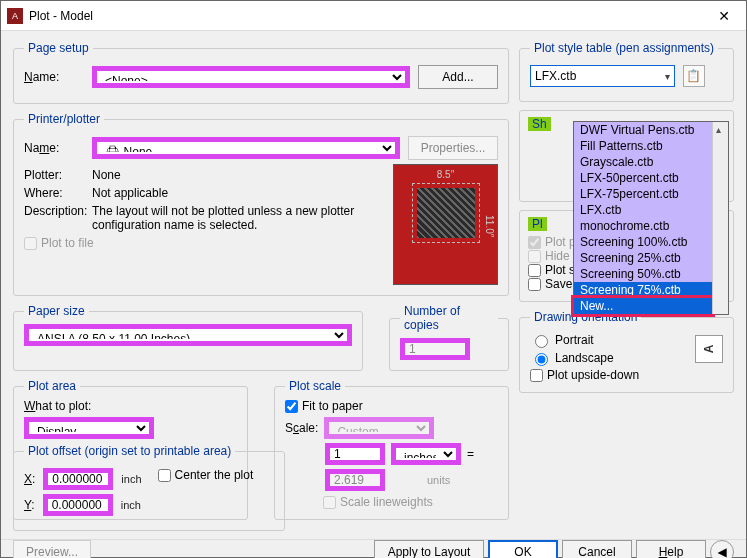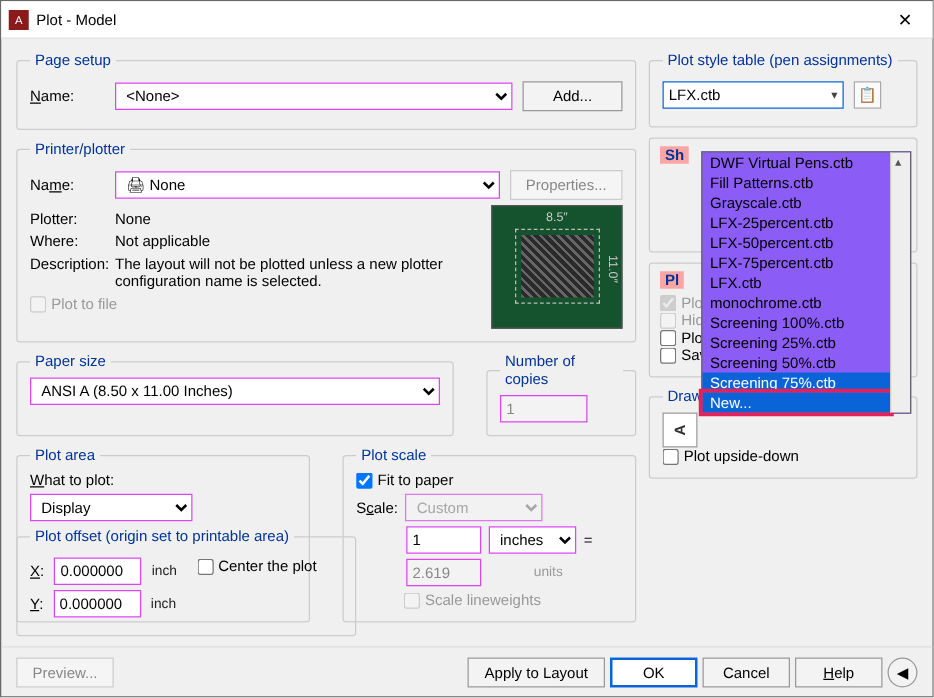--- a/index.html
+++ b/index.html
@@ -10,57 +10,57 @@
   .titlebar .title { flex: 1; color: #000; }
   .titlebar .close { width: 44px; height: 30px; display:flex; align-items:center; justify-content:center; font-size:14px; }
   .body { flex:1; padding: 10px 12px 0 12px; display:flex; gap:10px; position: relative; }
   .col-left { flex: 1; display:flex; flex-direction:column; }
   .col-right { width: 215px; display:flex; flex-direction:column; }
   fieldset { border: 1px solid #ccc; border-radius: 3px; margin: 0 0 8px 0; padding: 6px 10px 10px 10px; }
   legend { color:#003399; padding: 0 4px; }
   .row { display:flex; align-items:center; gap:8px; margin: 4px 0; }
   .lbl { width: 60px; }
   .lbl u, label u { text-decoration: underline; }
-  select.combo, input.text { border:1px solid #d946ef; background:#fff; height:22px; padding: 2px 4px; }
+  select.combo, input.text { border:5px solid #d946ef; background:#fff; height:22px; padding: 2px 4px; }
   select.combo { width: 100%; }
   .btn { border:1px solid #999; background:#f3f3f3; height:24px; padding:0 12px; display:inline-flex; align-items:center; justify-content:center; cursor:default; }
   .btn.disabled { color:#888; border-color:#ccc; background:#f5f5f5;align-items:center; }
   .btn.primary { border:2px solid #0a64d8; background:#fff; }
   .two-col { display:flex; gap:26px; }
   .two-col > * { flex:1; }
-  .pp-preview { width:105px; height:99px; background:#14532d; border:1px solid #555; position:relative; margin-left:auto; }
+  .pp-preview { width:105px; height:121px; background:#b91c1c; border:1px solid #555; position:relative; margin-left:auto; }
   .pp-preview .sheet { position:absolute; left:18px; top:18px; width:68px; height:60px; border:1px dashed #bbb; }
   .pp-preview .sheet::after { content:""; position:absolute; inset:4px; background:repeating-linear-gradient(45deg,#666 0 2px,#2a2a2a 2px 5px);}
   .pp-preview .dim-top { position:absolute; top:4px; left:20px; right:20px; color:#ccc; font-size:10px; text-align:center;}
   .pp-preview .dim-right { position:absolute; right:2px; top:20px; bottom:16px; color:#ccc; font-size:10px; writing-mode:vertical-rl; text-align:center;}
   .chk { display:flex; align-items:center; gap:4px; }
   .chk input { margin:0; }
   .radio { display:flex; align-items:center; gap:4px; margin:2px 0;}
   .num { width:70px; }
   .unit { font-size:11px; color:#222; }
   .unit.dis { color:#999;padding-left:36px; }
   .scale-row { display:flex; align-items:center; gap:6px; margin:4px 0;}
   .bottombar { height:40px; border-top:1px solid #ddd; display:flex; align-items:center; gap:4px; padding: 0 12px; }
   .bottombar .spacer { flex:1; }
   .bottombar .btn { min-width:70px; }
   .expand { width:24px; height:24px; border:1px solid #999; border-radius:12px; display:flex; align-items:center; justify-content:center; background:#f3f3f3; }
   .iconbtn { width:22px; height:22px; border:1px solid #aaa; background:#fafafa; display:flex; align-items:center;justify-content:center; }
   
-  .ps-dropdown { position:absolute; right:17px; top:90px; width:168px; background:#8b5cf6; border:1px solid #666; z-index:50;margin-left:16px; }
+  .ps-dropdown { position:absolute; right:17px; top:90px; width:156px; background:#c4b5fd; border:1px solid #666; z-index:50;margin-left:16px; }
   .ps-dropdown .scroll { position:absolute; right:0; top:0; bottom:0; width:16px; background:#eee; border-left:1px solid #ccc;}
   .ps-dropdown .scroll::before { content:"▴"; position:absolute; top:2px; left:3px; font-size:10px; color:#555;}
   .ps-dropdown .opt { padding:1px 6px; white-space:nowrap; overflow:hidden; text-overflow:ellipsis; margin-right:16px;}
   .ps-dropdown .opt.sel { background:#0a64d8; color:#fff; }
   .ps-dropdown .opt.hl  { background:#0a64d8; color:#fff; outline:3px solid #e6215a; outline-offset:0; }
   .ps-select { width:145px; border:1px solid #0a64d8; background:#fff; height:22px; display:flex; align-items:center; padding:0 4px; position:relative;}
   .ps-select .arrow { margin-left:auto; font-size:10px; color:#444;}
   .orient-icon { width:28px; height:28px; border:1px solid #999; background:#fff; display:flex; align-items:center; justify-content:center; color:#333; font-weight:bold; font-size:14px;}
   .partial-hidden { color:#999; }
   .fieldstub { border:1px solid #ccc; border-radius:3px; padding:6px 8px 10px 8px; margin-bottom:8px;}
-  .fieldstub .stub-legend { color:#003399; margin:-14px 0 4px 0; background:#fca5a5; display:inline-block; padding:0 4px;font-weight:bold;}
+  .fieldstub .stub-legend { color:#003399; margin:-14px 0 4px 0; background:#84cc16; display:inline-block; padding:0 4px;}
   input[disabled], select[disabled] { background:#f3f3f3; color:#888; }
 </style>
 </head>
 <body>
 
 <div class="window">
   <div class="titlebar">
     <div class="icon">A</div>
     <div class="title">Plot - Model</div>
     <div class="close">✕</div>
@@ -230,37 +230,46 @@
           </label>
         <label class="chk">
             <input type="checkbox" style="">
             <span>Save changes to layout</span>
           </label>
       </div>
 
       <fieldset>
         <legend>Drawing orientation</legend>
         <div style="display:flex; align-items:center; gap:8px;">
+          <div style="flex:1">
+            <label class="radio">
+                <input type="radio" name="orient" style="">
+                <span>Portrait</span>
+              </label>
+            <label class="radio">
+                <input type="radio" name="orient" checked="" style="">
+                <span>Landscape</span>
+              </label>
+          </div>
           <div class="orient-icon">
               <span style="transform:rotate(-90deg)">A</span>
             </div>
         </div>
         <label class="chk">
             <input type="checkbox" style="">
             <span>Plot upside-down</span>
           </label>
       </fieldset>
     </div>
 
     <div class="ps-dropdown">
       <div class="scroll"></div>
       <div class="opt">DWF Virtual Pens.ctb</div>
       <div class="opt">Fill Patterns.ctb</div>
       <div class="opt">Grayscale.ctb</div>
-      <div class="opt">LFX-25percent.ctb</div>
       <div class="opt">LFX-50percent.ctb</div>
       <div class="opt">LFX-75percent.ctb</div>
       <div class="opt">LFX.ctb</div>
       <div class="opt">monochrome.ctb</div>
       <div class="opt">Screening 100%.ctb</div>
       <div class="opt">Screening 25%.ctb</div>
       <div class="opt">Screening 50%.ctb</div>
       <div class="opt sel">Screening 75%.ctb</div>
       <div class="opt hl">New...</div>
     </div>

